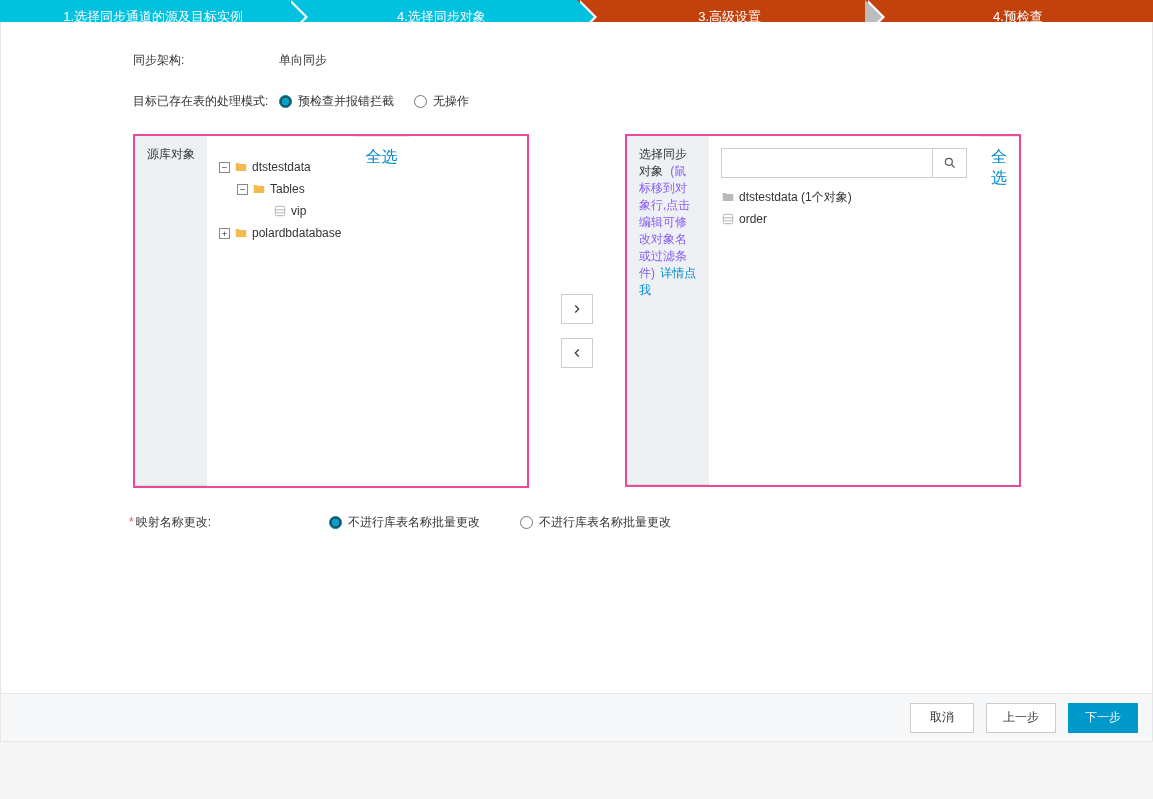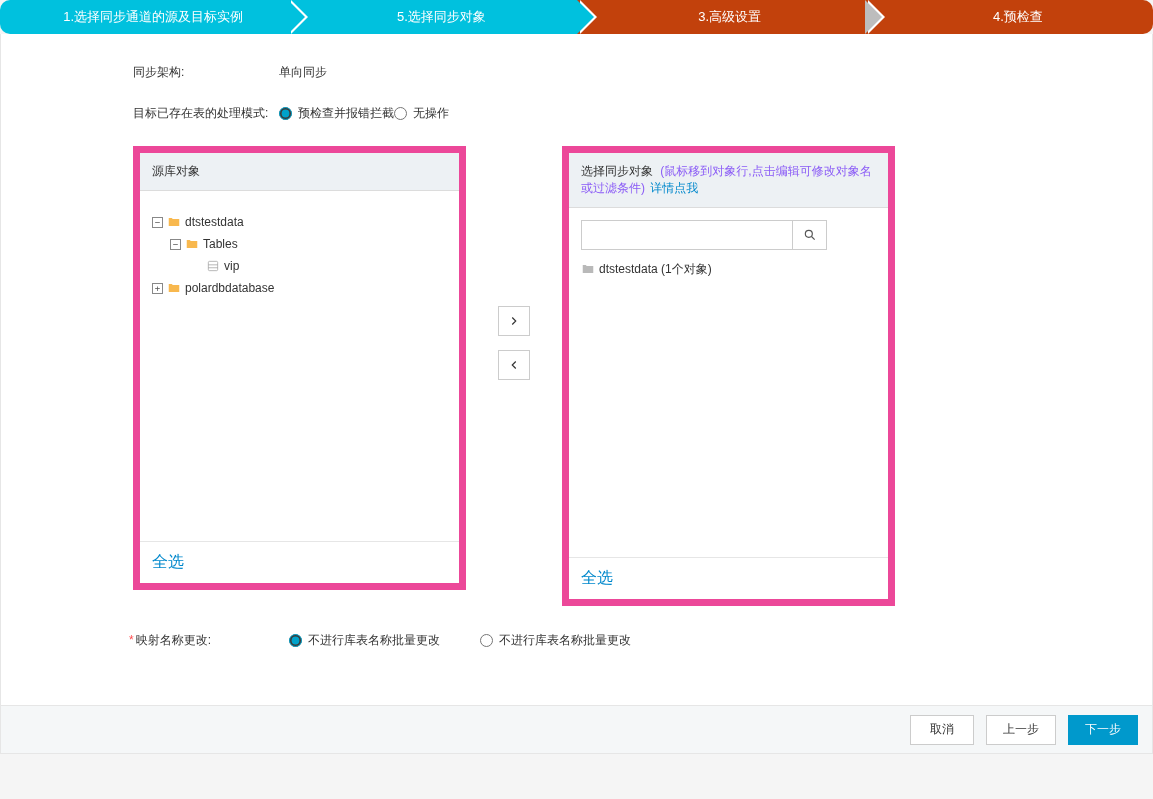--- a/index.html
+++ b/index.html
@@ -7,21 +7,21 @@
     font-family: "PingFang SC", "Hiragino Sans GB", "Microsoft YaHei", Arial, sans-serif;
     font-size: 12px;
     color: #333;
     background: #f5f5f5;
     width: 1153px;
     height: 799px;
     overflow: hidden;
   }
 
   
-  .stepper { display:flex; height:34px; overflow:hidden;border-radius:10px; }
+  .stepper { display:flex; height:22px; overflow:hidden; }
   .step {
     position:relative; flex:1; height:34px; line-height:34px;
     color:#fff; text-align:center; font-size:13px;
     background:#c2410c;
     padding-left:18px;
   }
   .step::after {
     content:""; position:absolute; right:-17px; top:0;
     border-top:17px solid transparent;
     border-bottom:17px solid transparent;
@@ -53,33 +53,33 @@
     display:flex; align-items:center;
     padding-left:98px;
     margin-bottom:24px;
     font-size:12px;
     color:#333;
   }
   .form-row .label { width:146px; color:#333; }
   .form-row .value { }
 
   
-  .radio-group { display:flex; align-items:center; }
+  .radio-group { display:flex; align-items:center; gap:20px; }
   .radio-item { display:flex; align-items:center; gap:6px; cursor:pointer; }
   input[type=radio]{ accent-color:#00a2ca; width:13px; height:13px; }
 
   
   .panels-wrap {
     display:flex; align-items:flex-start;
     padding-left:98px; padding-right:98px;
   }
   .panel {
-    width:333px;
-    border:7px solid #ec4899;
-    display:flex; flex-direction:column;
+    width:396px;
+    border:2px solid #ec4899;
+    display:flex; flex-direction:row;
   }
   .panel-header {
     background:#edf1f4;
     border-bottom:1px solid #dcdcdc;
     padding:10px 12px;
     font-size:12px; color:#333;
   }
   .panel-header .hint { color:#8b5cf6; margin-left:4px; }
   .panel-header a { color:#0088cc; text-decoration:none; margin-left:2px; }
 
@@ -128,21 +128,21 @@
   }
   .transfer-btn {
     width:32px; height:30px; border:1px solid #ccc; background:#fff;
     display:flex; align-items:center; justify-content:center;
     cursor:pointer;
   }
 
   
   .mapping-row {
     display:flex; align-items:flex-start;
-    padding-left:94px; margin-top:26px; font-size:12px;
+    padding-left:94px; margin-top:26px; font-size:12px;gap:40px;
   }
   .mapping-row .req { color:#ff4d4f; margin-right:2px;}
   .mapping-row .label { width:160px; }
   .mapping-row .radio-group { gap:40px; }
 
   
   .footer-bar {
     position:absolute; bottom:0; left:0; right:0;
     height:48px; background:#f5f7f8; border-top:1px solid #e6e6e6;
     display:flex; justify-content:flex-end; align-items:center;
@@ -154,21 +154,21 @@
     font-size:12px; cursor:pointer;
     display:inline-flex; align-items:center; justify-content:center;
   }
   .btn-primary { background:#0099cc; border-color:#0099cc; color:#fff; }
 </style>
 </head>
 <body>
 
 <div class="stepper">
   <div class="step active">1.选择同步通道的源及目标实例</div>
-  <div class="step active">5.选择同步对象</div>
+  <div class="step active">4.选择同步对象</div>
   <div class="step">3.高级设置</div>
   <div class="step last">4.预检查</div>
 </div>
 
 <div class="card">
   <div class="content">
 
     <div class="form-row">
       <span class="label">同步架构:</span>
       <span class="value">单向同步</span>
@@ -262,20 +262,28 @@
               </svg>
             </div>
           </div>
 
           <div class="tree">
             <div class="tree-row">
               <svg class="icon icon-folder-closed" viewBox="0 0 24 24">
                   <path d="M3 5h5l2 2h11v12H3z"></path>
                 </svg>
               <span>dtstestdata (1个对象)</span>
+            </div>
+            <div class="tree-row">
+              <svg class="icon icon-table" viewBox="0 0 24 24">
+                <rect x="4" y="4" width="16" height="16" rx="2"></rect>
+                  <line x1="4" y1="10" x2="20" y2="10"></line>
+                  <line x1="4" y1="15" x2="20" y2="15"></line>
+              </svg>
+              <span>order</span>
             </div>
           </div>
         </div>
         <div class="panel-footer">
           <a href="#">全选</a>
         </div>
       </div>
 
     </div>
 

